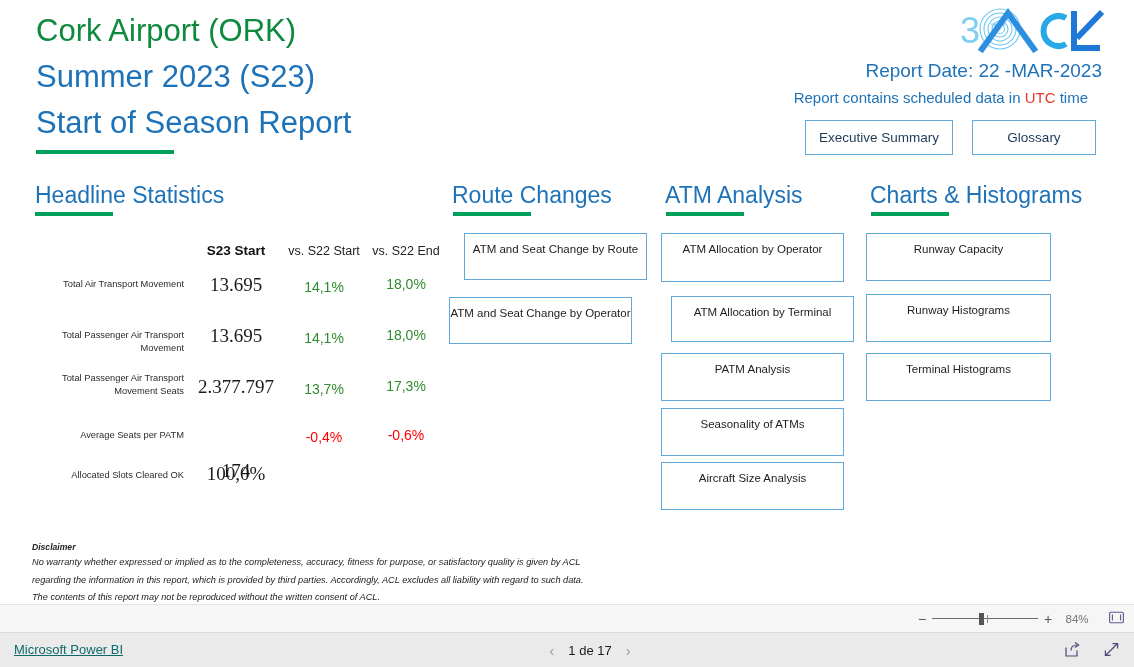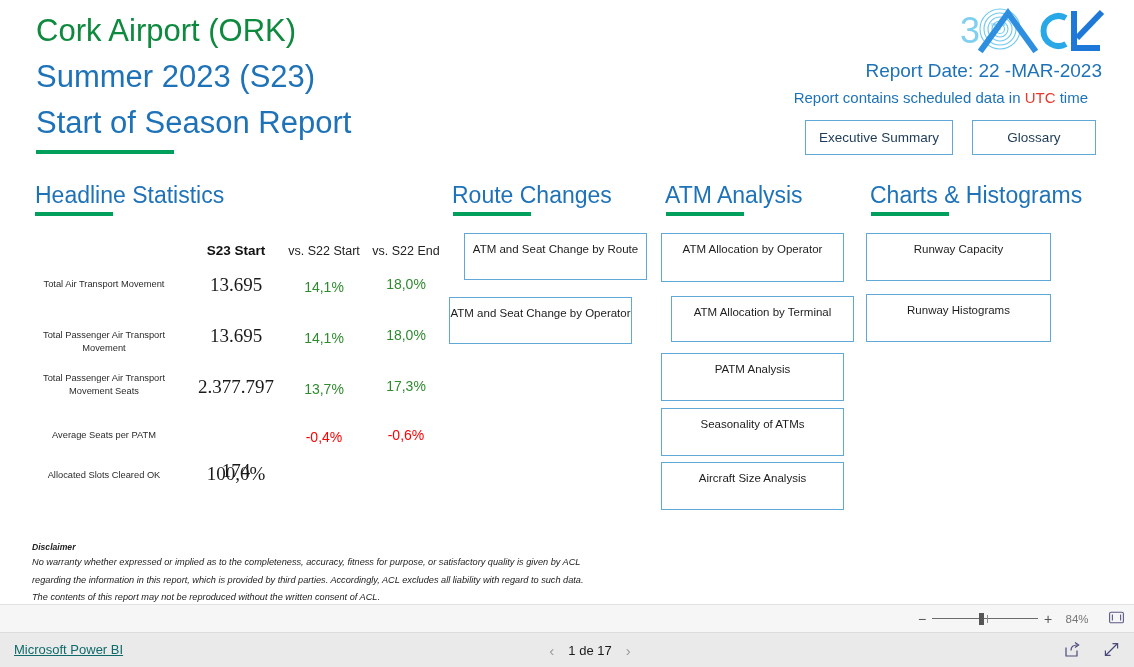--- a/index.html
+++ b/index.html
@@ -49,21 +49,21 @@
   }
   .sec-rule { position:absolute; height:4px; background:#00A05C; }
 
   
   #stats { position:absolute; left:24px; top:238px; width:420px; }
   .col-hdr { position:absolute; font-size:12.5px; color:#222; text-align:center; }
   .col-hdr.bold { font-weight:bold; font-size:13.5px; color:#111; }
 
   .srow { position:absolute; left:0; width:420px; }
   .s-label {
-    position:absolute; left:0; width:160px; text-align:center;
+    position:absolute; left:0; width:160px; text-align:right;
     font-size:9.3px; line-height:12.5px; color:#2b2b2b;
   }
   .s-val {
     position:absolute; left:168px; width:88px; text-align:center;
     font-size:19px; color:#1a1a1a; font-family:"Liberation Serif", serif;
   }
   .s-d1 { position:absolute; left:262px; width:76px; text-align:center; font-size:14px; }
   .s-d2 { position:absolute; left:344px; width:76px; text-align:center; font-size:14px; }
   .pos { color:#2E8B2E; }
   .neg { color:#FF0000; }
@@ -210,20 +210,21 @@
     <div class="navbox" style="left:449px; top:297px; width:183px; height:47px;">ATM and Seat Change by Operator</div>
 
     <div class="navbox" style="left:661px; top:233px; width:183px; height:49px;">ATM Allocation by Operator</div>
     <div class="navbox" style="left:671px; top:296px; width:183px; height:46px;">ATM Allocation by Terminal</div>
     <div class="navbox" style="left:661px; top:353px; width:183px; height:48px;">PATM Analysis</div>
     <div class="navbox" style="left:661px; top:408px; width:183px; height:48px;">Seasonality of ATMs</div>
     <div class="navbox" style="left:661px; top:462px; width:183px; height:48px;">Aircraft Size Analysis</div>
 
     <div class="navbox" style="left:866px; top:233px; width:185px; height:48px;">Runway Capacity</div>
     <div class="navbox" style="left:866px; top:294px; width:185px; height:48px;">Runway Histograms</div>
+    <div class="navbox" style="left:866px; top:353px; width:185px; height:48px;">Terminal Histograms</div>
 
     <div id="disclaimer">
       <div class="dh">Disclaimer</div>
       <div class="dl">No warranty whether expressed or implied as to the completeness, accuracy, fitness for purpose, or satisfactory quality is given by ACL</div>
       <div class="dl">regarding the information in this report, which is provided by third parties. Accordingly, ACL excludes all liability with regard to such data.</div>
       <div class="dl">The contents of this report may not be reproduced without the written consent of ACL.</div>
     </div>
 
   </div>
 

